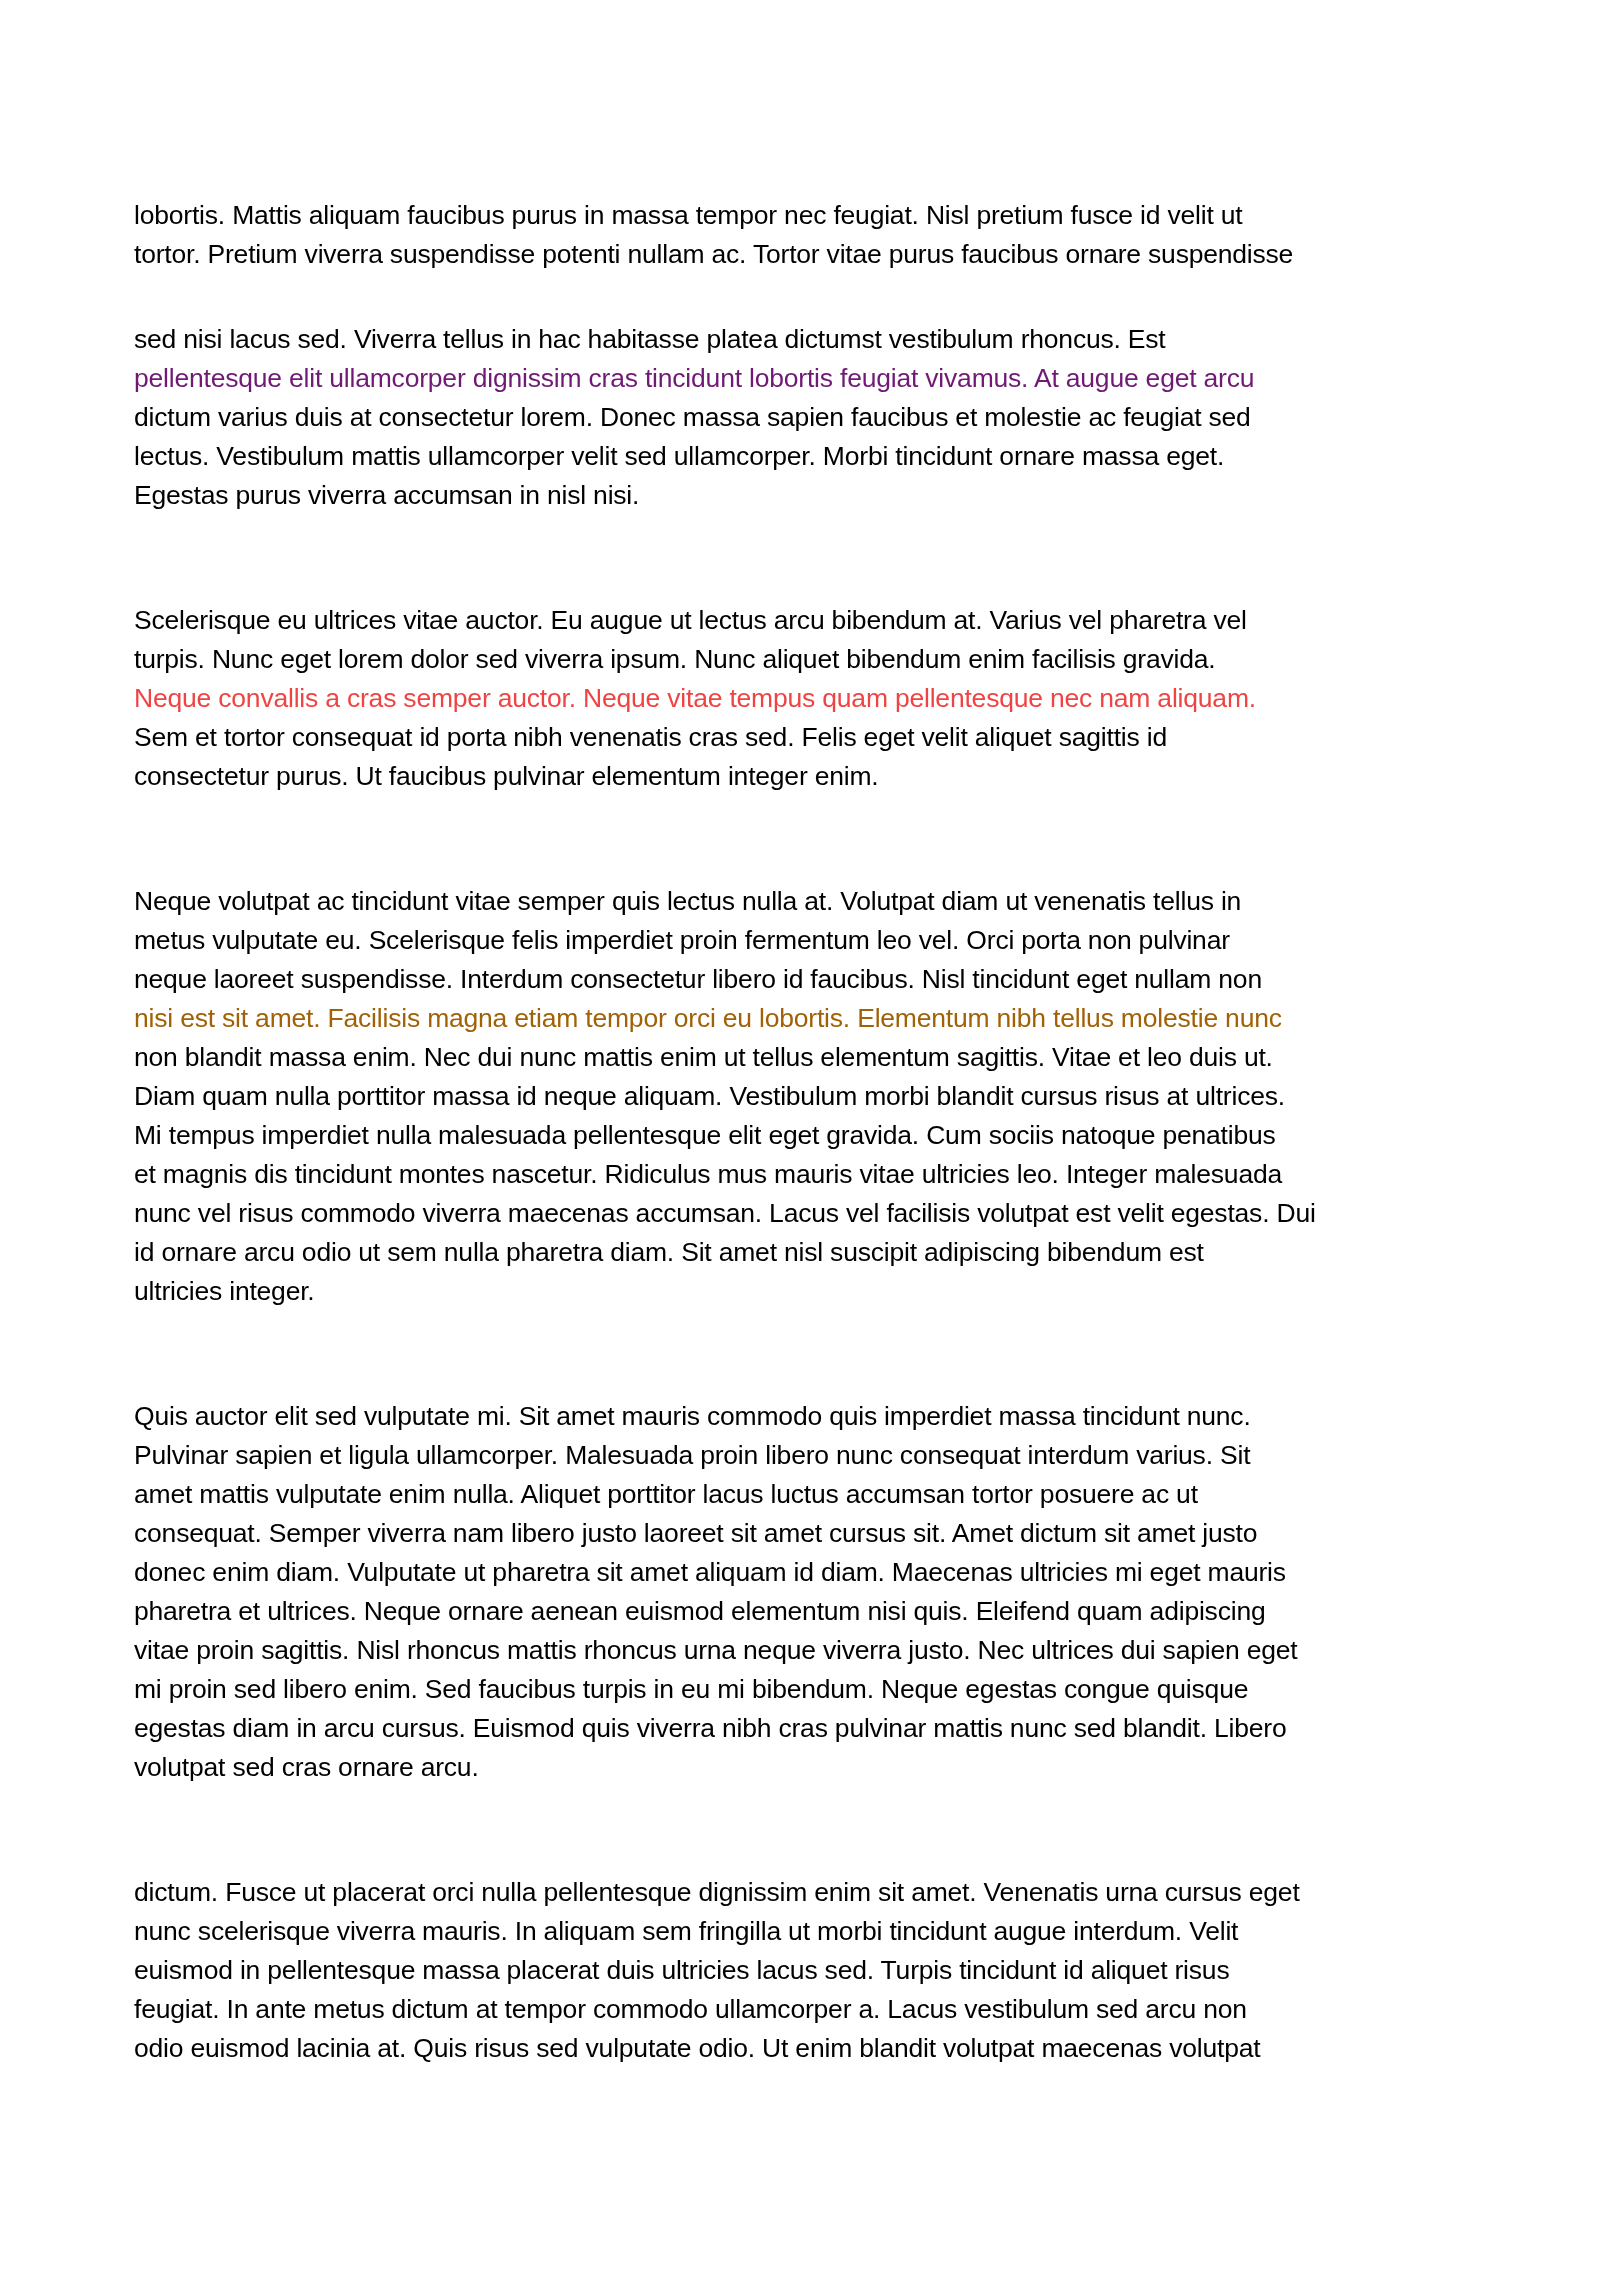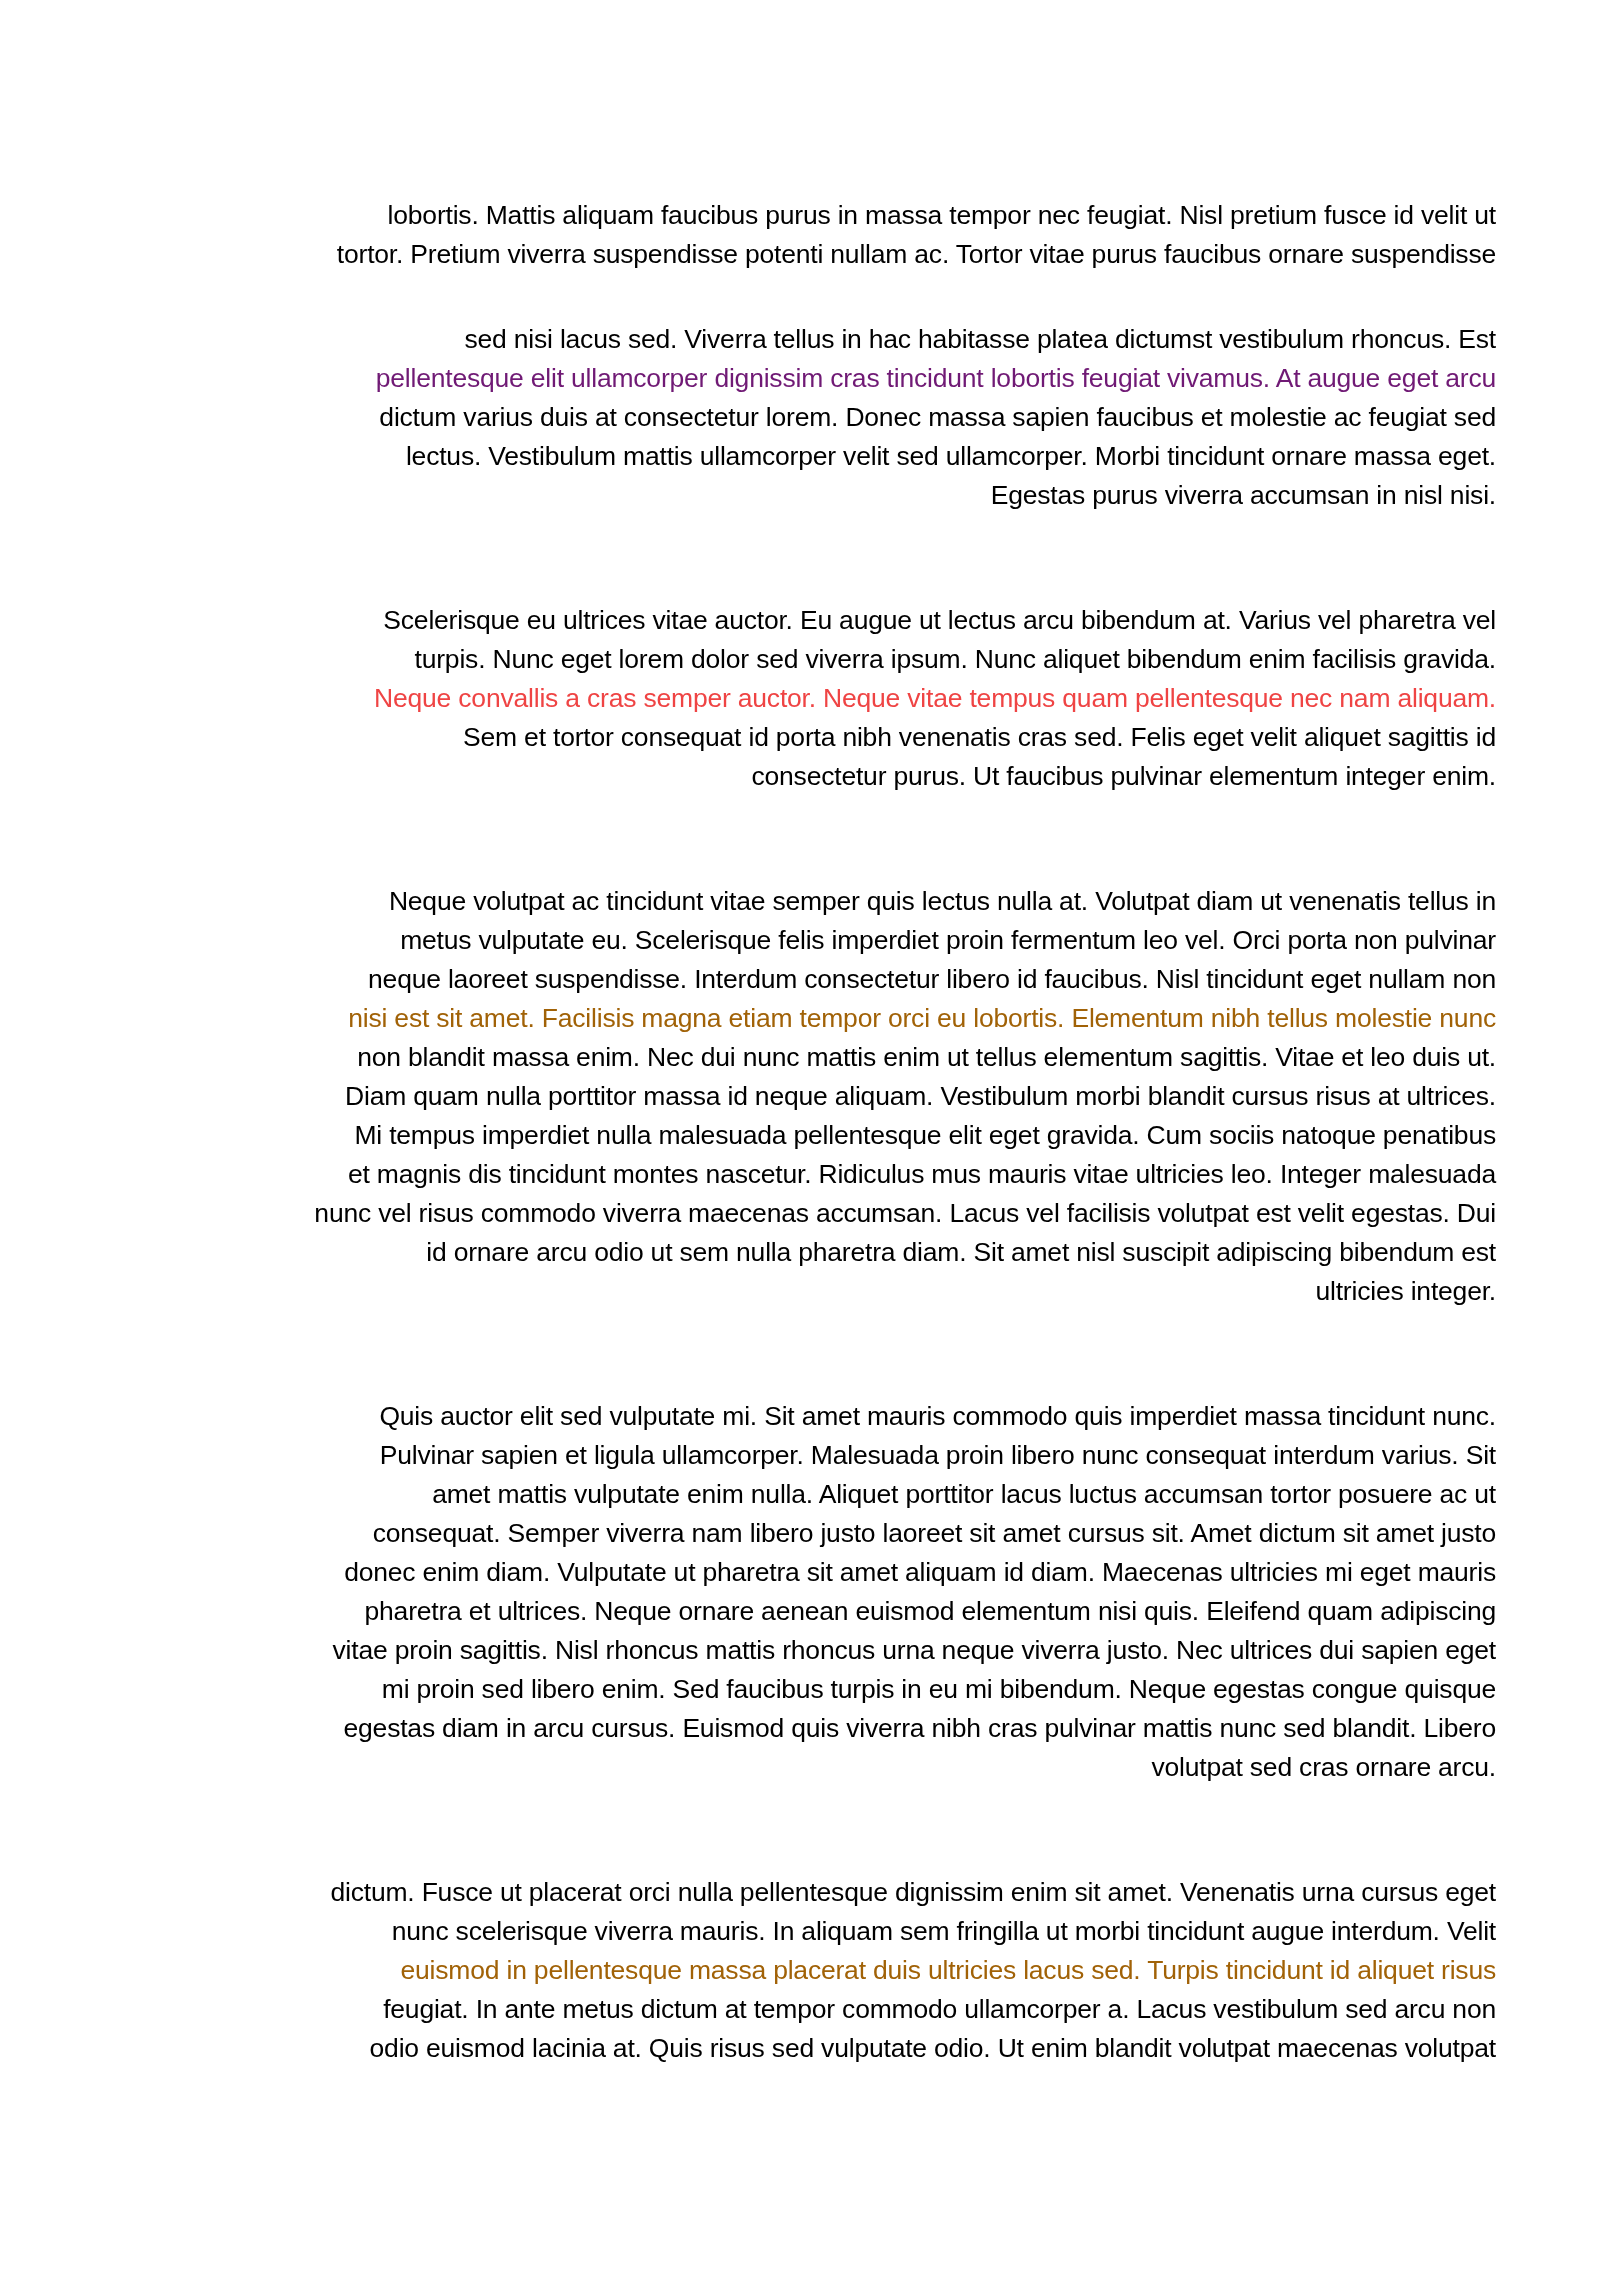--- a/index.html
+++ b/index.html
@@ -11,21 +11,20 @@
     height: 2293px;
     background: #ffffff;
     font-family: "Liberation Sans", sans-serif;
     overflow: hidden;
   }
   .page {
     position: relative;
     width: 1621px;
     height: 2210px;
     background: #ffffff;
-    text-align: right;
   }
   .text-block {
     position: absolute;
     left: 134px;
     top: 196px;
     width: 1362px;
   }
   .para {
     margin: 0 0 86px 0;
     padding: 0;
@@ -83,19 +82,19 @@
         <div class="line" style="color: rgb(0, 0, 0);">donec enim diam. Vulputate ut pharetra sit amet aliquam id diam. Maecenas ultricies mi eget mauris</div>
         <div class="line" style="color: rgb(0, 0, 0);">pharetra et ultrices. Neque ornare aenean euismod elementum nisi quis. Eleifend quam adipiscing</div>
         <div class="line" style="color: rgb(0, 0, 0);">vitae proin sagittis. Nisl rhoncus mattis rhoncus urna neque viverra justo. Nec ultrices dui sapien eget</div>
         <div class="line" style="color: rgb(0, 0, 0);">mi proin sed libero enim. Sed faucibus turpis in eu mi bibendum. Neque egestas congue quisque</div>
         <div class="line" style="color: rgb(0, 0, 0);">egestas diam in arcu cursus. Euismod quis viverra nibh cras pulvinar mattis nunc sed blandit. Libero</div>
         <div class="line" style="color: rgb(0, 0, 0);">volutpat sed cras ornare arcu.</div>
       </div>
       <div class="para">
         <div class="line" style="color: rgb(0, 0, 0);">dictum. Fusce ut placerat orci nulla pellentesque dignissim enim sit amet. Venenatis urna cursus eget</div>
         <div class="line" style="color: rgb(0, 0, 0);">nunc scelerisque viverra mauris. In aliquam sem fringilla ut morbi tincidunt augue interdum. Velit</div>
-        <div class="line" style="color: #a16207; margin-left: 44px;">euismod in pellentesque massa placerat duis ultricies lacus sed. Turpis tincidunt id aliquet risus</div>
+        <div class="line" style="color: #000000;">euismod in pellentesque massa placerat duis ultricies lacus sed. Turpis tincidunt id aliquet risus</div>
         <div class="line" style="color: rgb(0, 0, 0);">feugiat. In ante metus dictum at tempor commodo ullamcorper a. Lacus vestibulum sed arcu non</div>
         <div class="line" style="color: rgb(0, 0, 0);">odio euismod lacinia at. Quis risus sed vulputate odio. Ut enim blandit volutpat maecenas volutpat</div>
       </div>
     </div>
 </div>
 
 
 </body></html>

